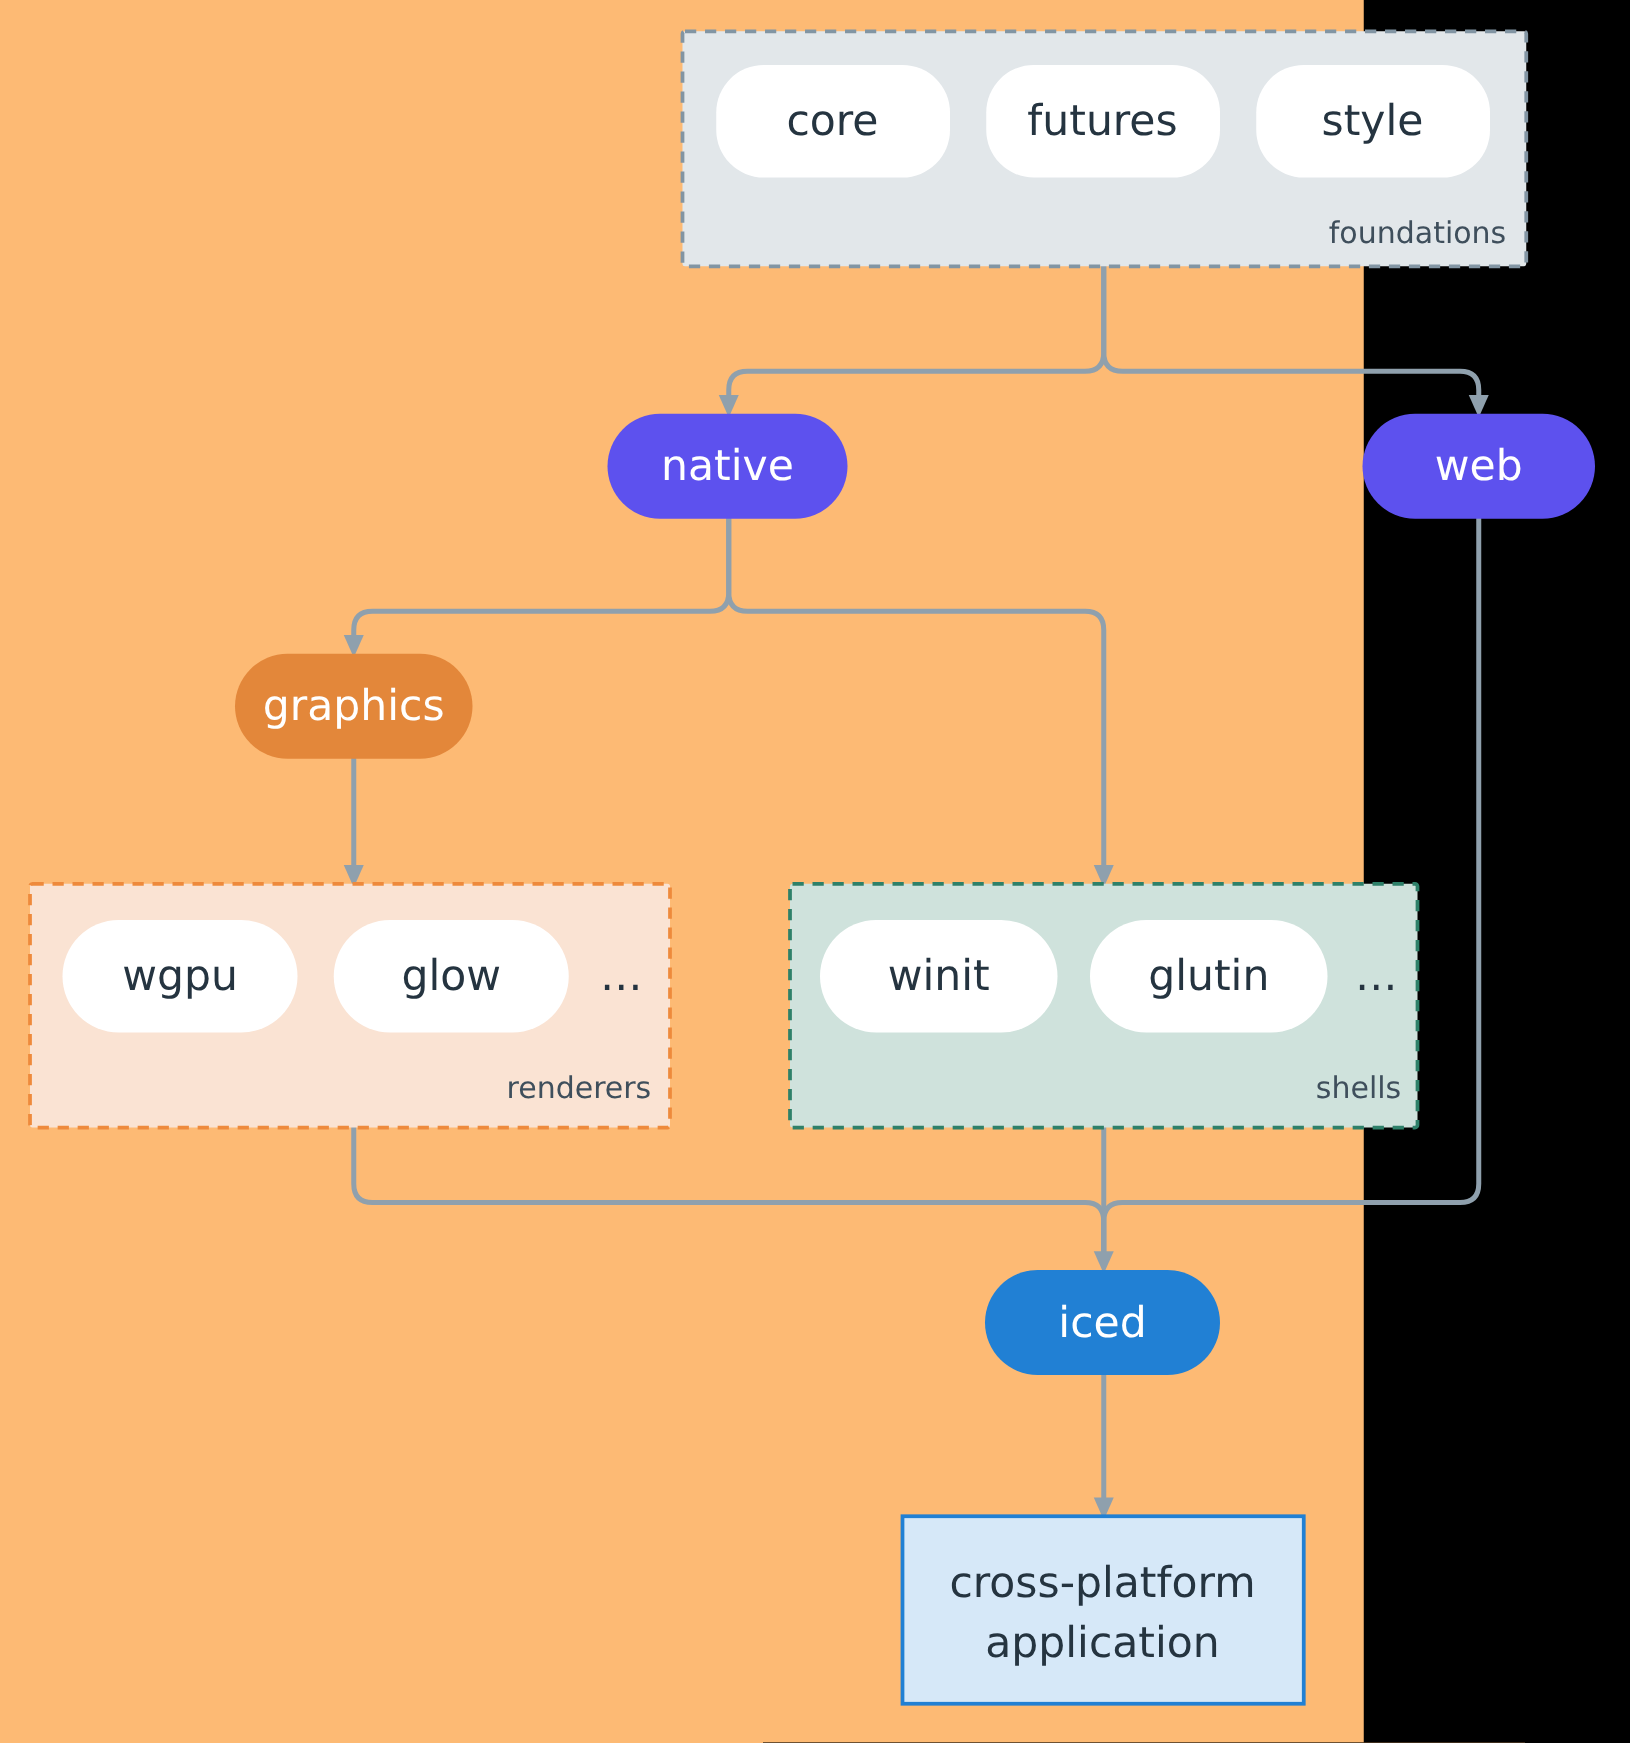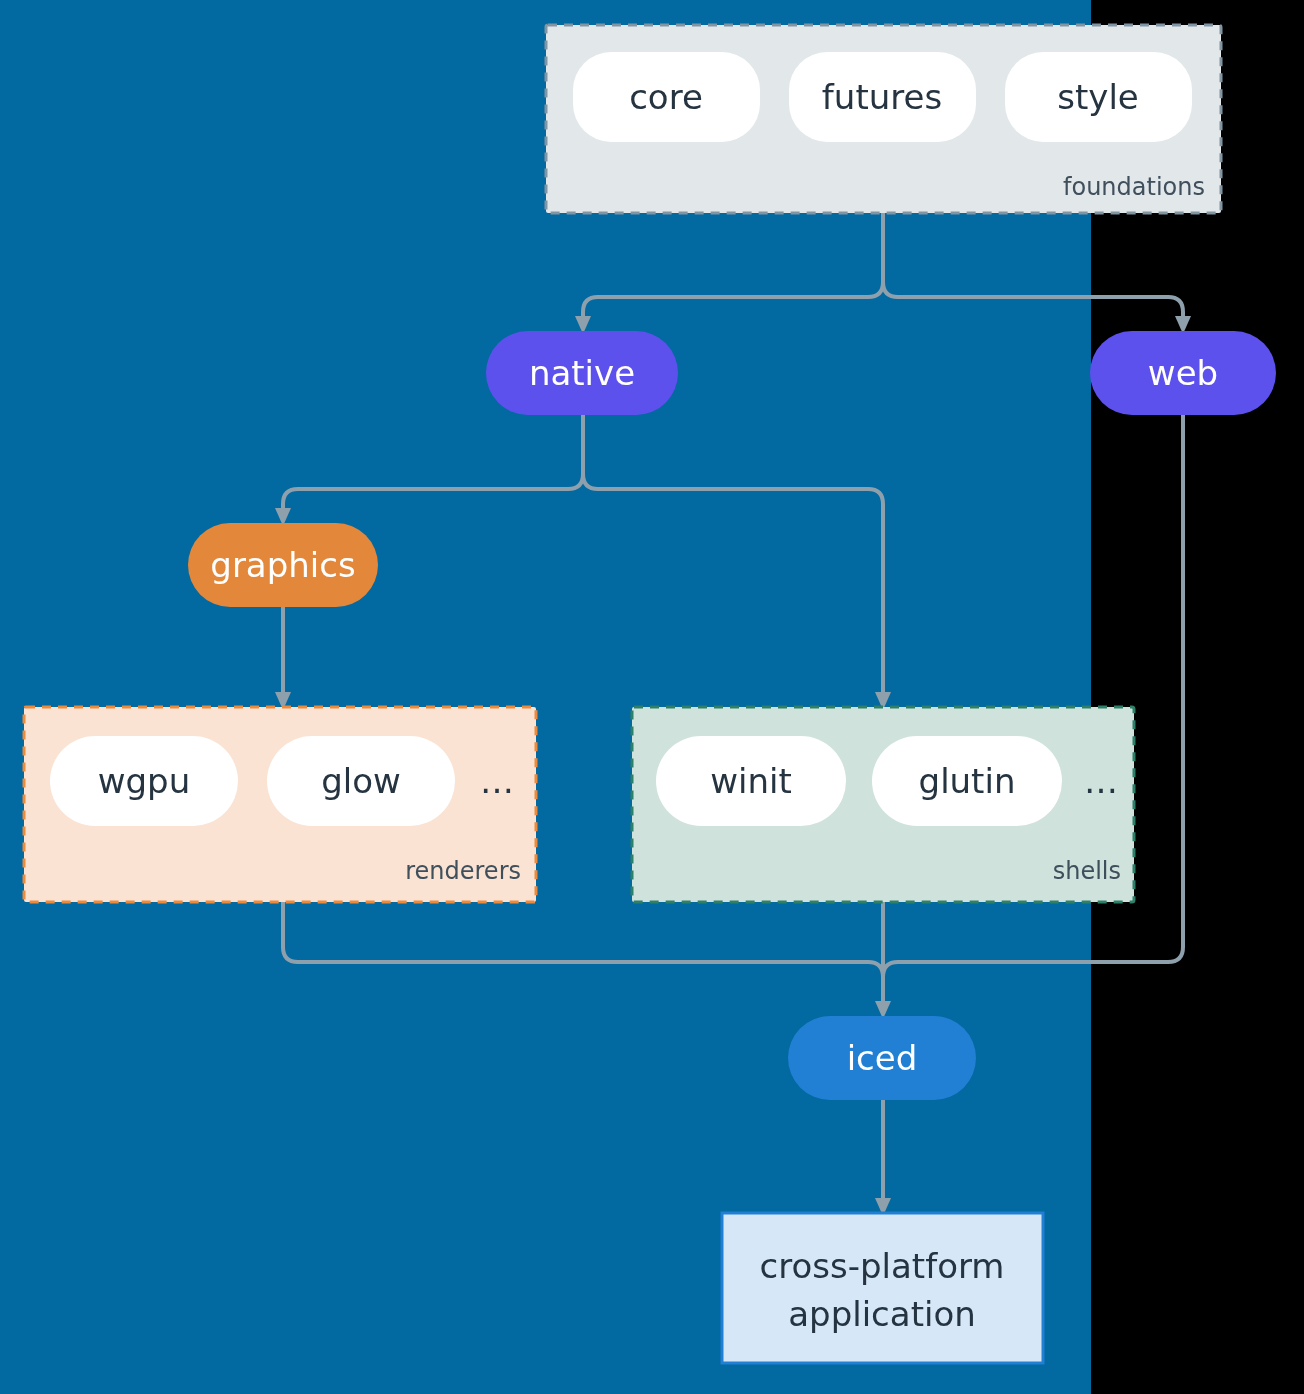--- a/index.html
+++ b/index.html
@@ -11,21 +11,21 @@
   body {
     width: 1304px;
     height: 1394px;
     overflow: hidden;
     font-family: "DejaVu Sans", sans-serif;
   }
   #diagram-root {
     position: relative;
     width: 1091px;
     height: 1394px;
-    background: #0369a1;
+    background: #fdba74;
   }
   svg#flowchart {
     display: block;
     width: 1304px;
     height: 1394px;
   }
   .cluster-label,
   .node-label,
   .ellipsis-label {
     font-family: "DejaVu Sans", sans-serif;

